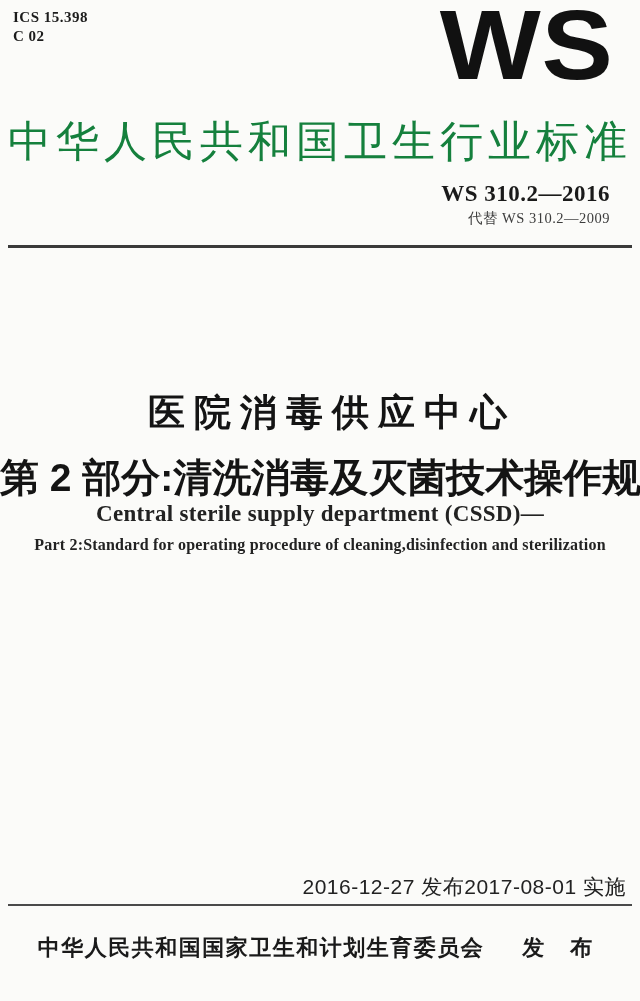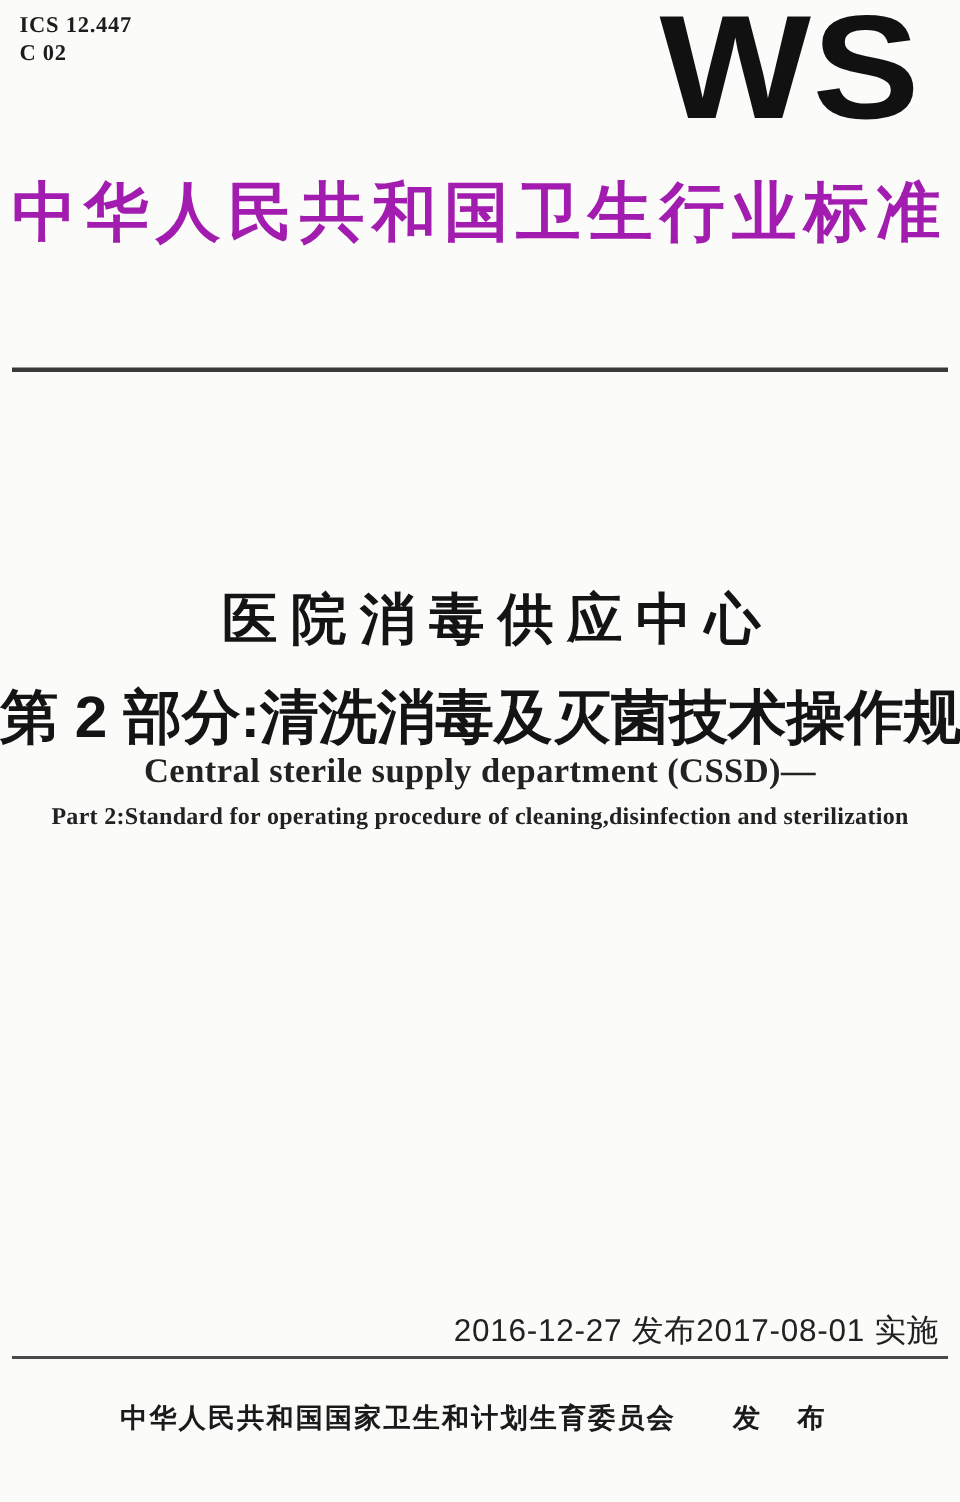--- a/index.html
+++ b/index.html
@@ -42,25 +42,25 @@
     transform: scaleY(0.92);
     transform-origin: top right;
   }
   
   .national-header {
     position: absolute;
     top: 113px;
     left: 0;
     width: 100%;
     text-align: center;
-    font-weight: bold;
+    font-weight: normal;
     font-size: 43px;
     letter-spacing: 5px;
     white-space: nowrap;
-    color: #a21caf;
+    color: #15803d;
   }
   
   .std-block {
     position: absolute;
     top: 181px;
     right: 30px;
     text-align: right;
     font-family: "Liberation Serif", serif;
   }
   .std-no {
@@ -141,44 +141,48 @@
     border: none;
   }
   
   .publisher-row {
     position: absolute;
     top: 933px;
     left: 0;
     width: 100%;
     text-align: center;
     font-weight: bold;
-    font-size: 18px;
+    font-size: 22px;
     letter-spacing: 1.5px;
     color: #1a1a1a;
     white-space: nowrap;
   }
   .publish-label {
     margin-left: 38px;
     letter-spacing: 10px;
   }
 </style>
 </head>
 <body>
 
 <div class="page">
 
   <div class="ics-block">
-    <div>ICS 12.447</div>
+    <div>ICS 15.398</div>
     <div>C 02</div>
   </div>
 
   <div class="ws-logo">WS</div>
 
   <div class="national-header">中华人民共和国卫生行业标准</div>
 
+  <div class="std-block">
+    <div class="std-no">WS 310.2—2016</div>
+    <div class="std-replaces">代替 WS 310.2—2009</div>
+  </div>
 
   <hr class="rule-top">
 
   <div class="title-cn">
     <div class="title-cn-line1">医院消毒供应中心</div>
     <div class="title-cn-line2">第 2 部分:清洗消毒及灭菌技术操作规范</div>
   </div>
 
   <div class="title-en">
     <div class="title-en-line1">Central sterile supply department (CSSD)—</div>

